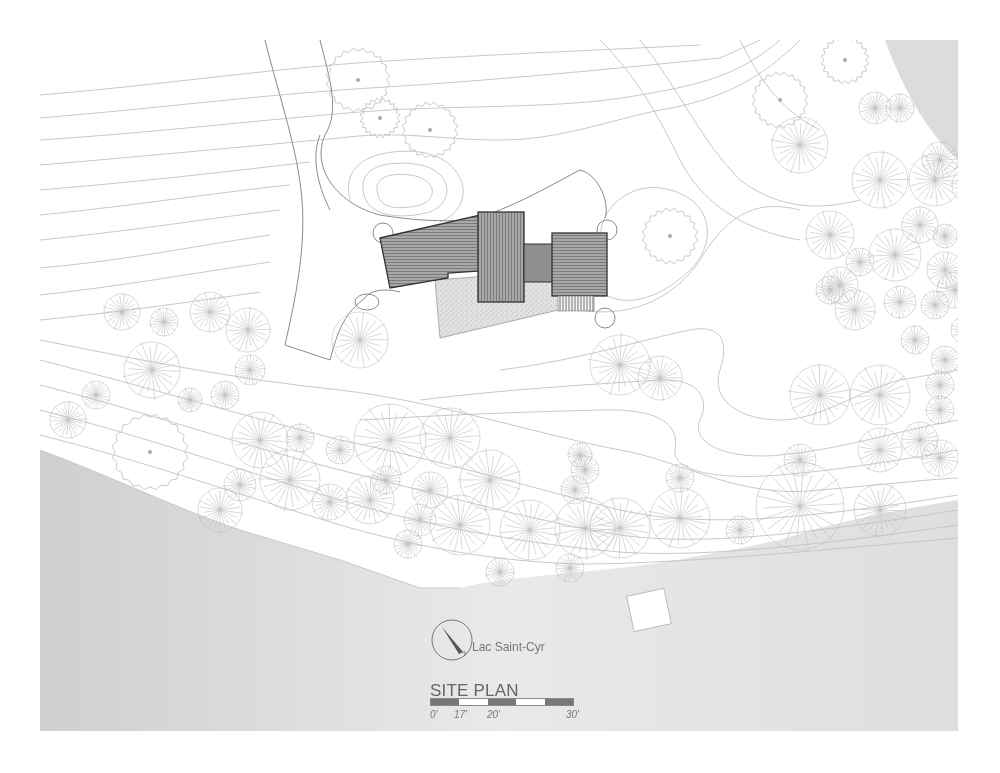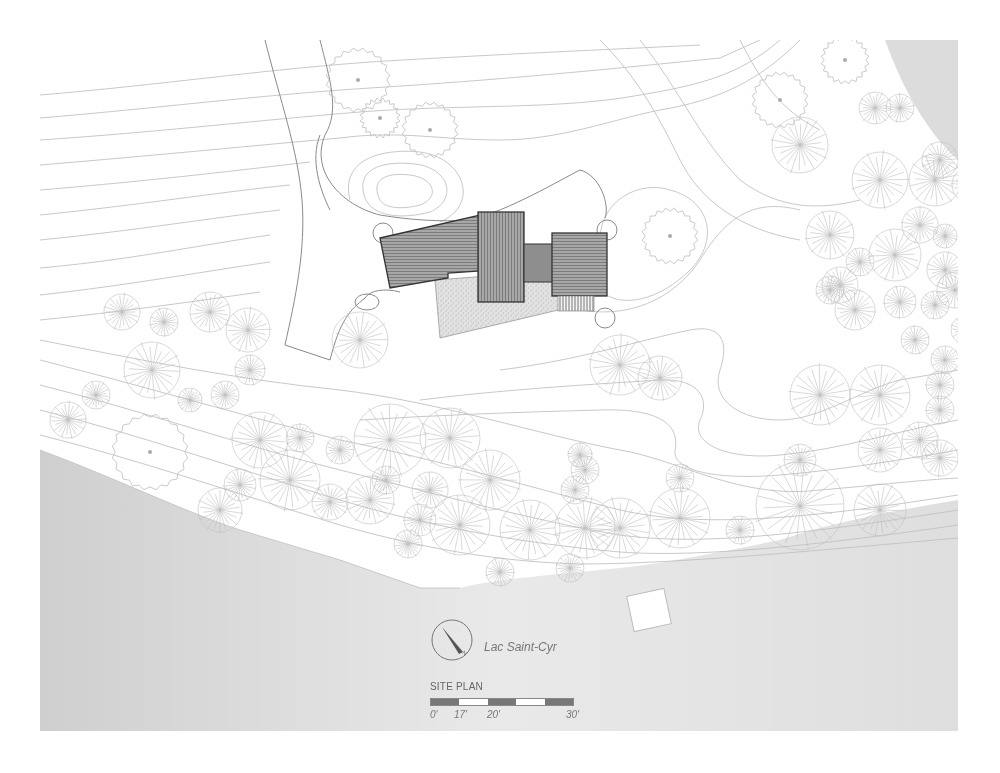--- a/index.html
+++ b/index.html
@@ -1,20 +1,20 @@
 <!DOCTYPE html>
 <html><head>
 <meta charset="utf-8">
 <style>
   html,body{margin:0;padding:0;background:#ffffff;}
   body{width:1000px;height:773px;position:relative;overflow:hidden;font-family:"Liberation Sans",sans-serif;}
   #sheet{position:absolute;left:40px;top:40px;width:918px;height:691px;background:#ffffff;overflow:hidden;}
   #plan{position:absolute;left:0;top:0;}
-  .label-lake{position:absolute;left:432px;top:600px;font-size:12px;font-style:italic;color:#777;margin-left:12px;}
-  .label-title{position:absolute;left:390px;top:641px;font-size:10px;color:#666;letter-spacing:0.2px;}
+  .label-lake{position:absolute;left:432px;top:600px;font-size:12px;color:#777;}
+  .label-title{position:absolute;left:390px;top:641px;font-size:17px;color:#666;letter-spacing:0.2px;}
   .scale{position:absolute;left:390px;top:658px;width:144px;height:8px;display:flex;border:1px solid #888;box-sizing:border-box;}
   .scale span{flex:1;height:100%;}
   .scale .dark{background:#777;}
   .scale .light{background:#fff;}
   .scale-ticks{position:absolute;top:669px;left:390px;width:160px;height:14px;font-size:10px;color:#777;font-style:italic;}
   .scale-ticks span{position:absolute;}
 </style>
 </head>
 <body>
 

